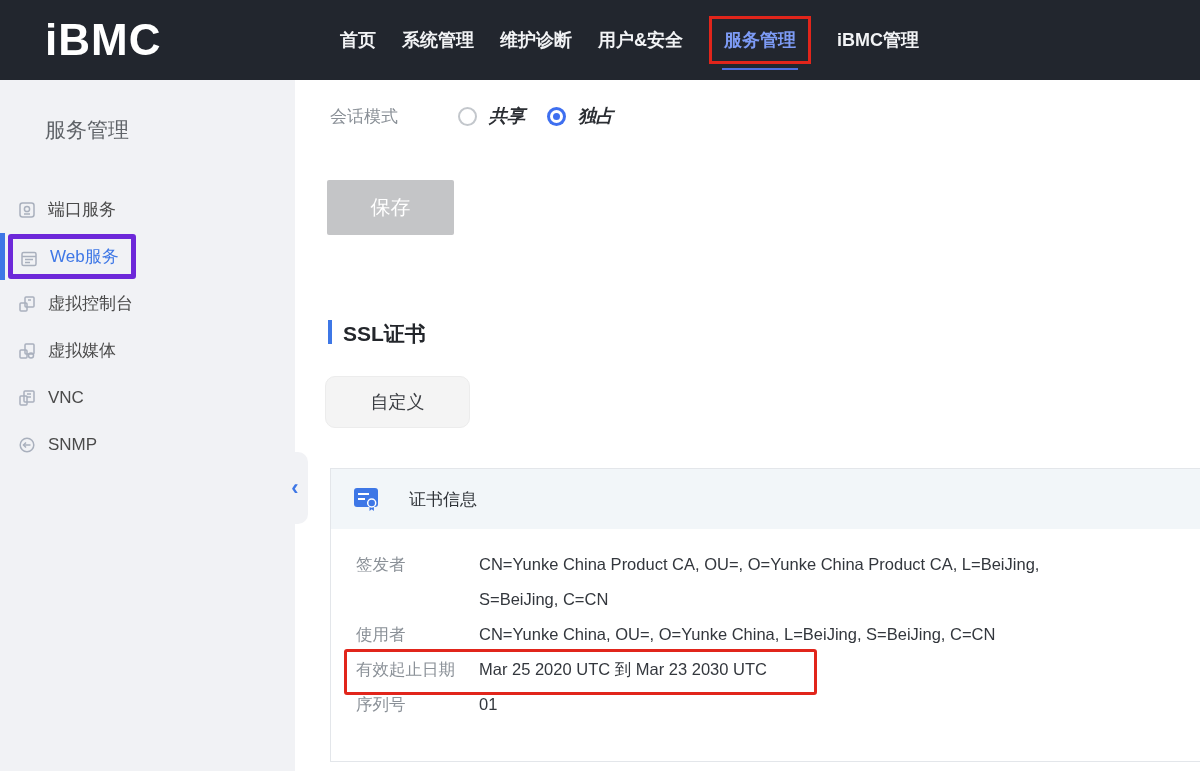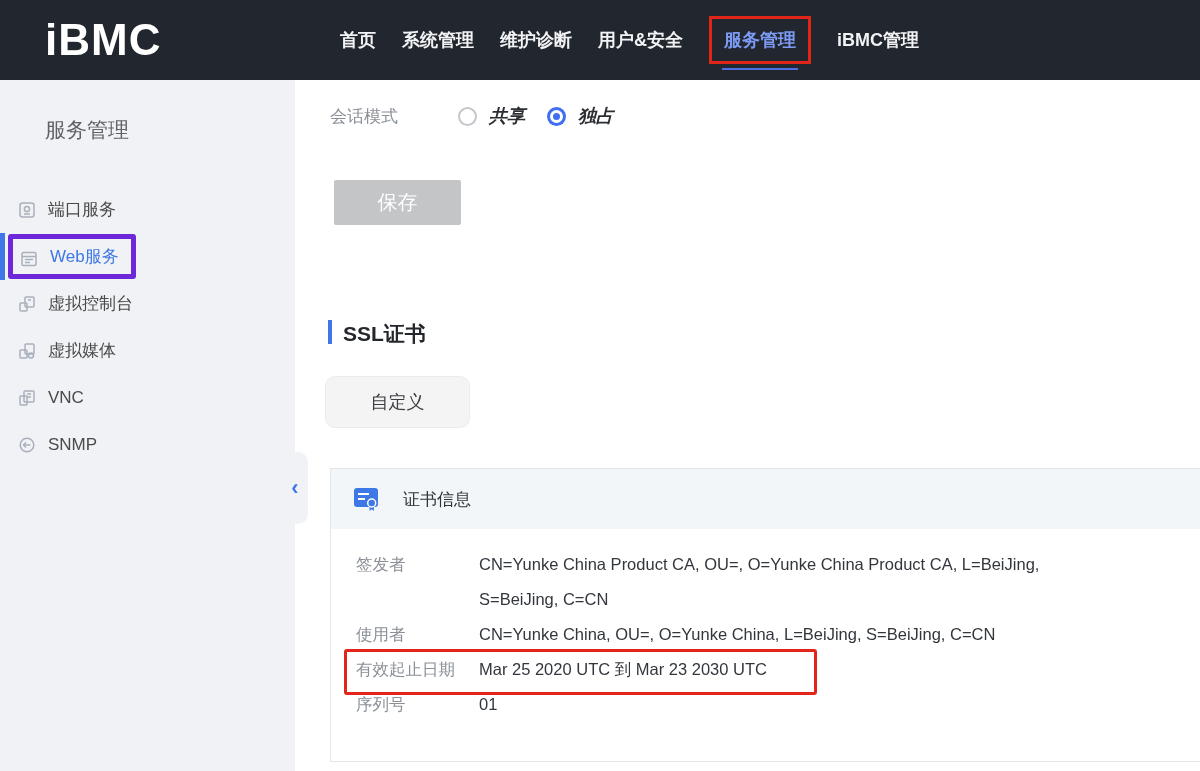--- a/index.html
+++ b/index.html
@@ -94,22 +94,22 @@
     content: ''; position: absolute; left: 3px; top: 3px;
     width: 13px; height: 13px; background: #fff; border-radius: 50%;
   }
   .radio.checked::after {
     content: ''; position: absolute; left: 6px; top: 6px;
     width: 7px; height: 7px; background: #3e6ff0; border-radius: 50%;
   }
   .radio-label { font-size: 18px; font-weight: bold; color: #2b2e33; }
 
   .save-btn {
-    position: absolute; left: 39px; top: 100px;
-    width: 127px; height: 45px;
+    position: absolute; left: 32px; top: 100px;
+    width: 127px; height: 55px;
     background: #c4c5c7; color: #ffffff;
     font-size: 20px; font-family: inherit;
     border: none; border-radius: 2px; cursor: not-allowed;
   }
 
   .section-title { position: absolute; left: 33px; top: 240px; display: flex; gap: 11px; }
   .title-bar { width: 4px; height: 24px; background: #3e77e6; }
   .title-text { font-size: 21px; font-weight: bold; color: #23262b; }
 
   .custom-btn {
@@ -121,21 +121,21 @@
 
   .cert-panel {
     position: absolute; left: 35px; top: 388px;
     width: 870px; height: 294px;
     background: #ffffff;
     border: 1px solid #e3e6ea; border-right: none;
   }
   .cert-header {
     height: 60px; background: #f2f6f9;
     display: flex; align-items: center;
-    padding-left: 22px; gap: 24px;
+    padding-left: 22px; gap: 30px;
   }
   .cert-icon svg { display: block; }
   .cert-title { font-size: 17px; color: #2f3338; }
   .cert-body { padding: 18px 0 0 25px; }
   .cert-row { display: flex; line-height: 35px; font-size: 16.5px; }
   .cert-label { width: 123px; color: #8a9097; flex-shrink: 0; }
   .cert-value { color: #33373d; max-width: 565px; }
   .cert-row.annotated { position: relative; align-items: center; }
   .cert-row.annotated::before {
     content: ''; position: absolute; left: -12px; top: -3px;

